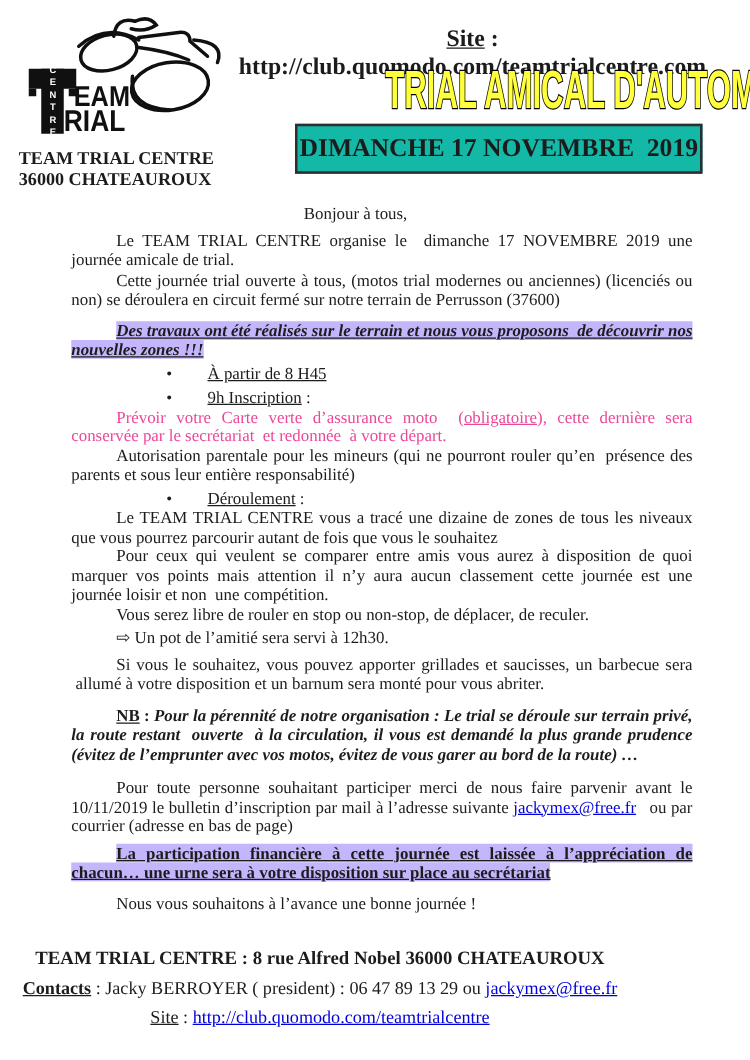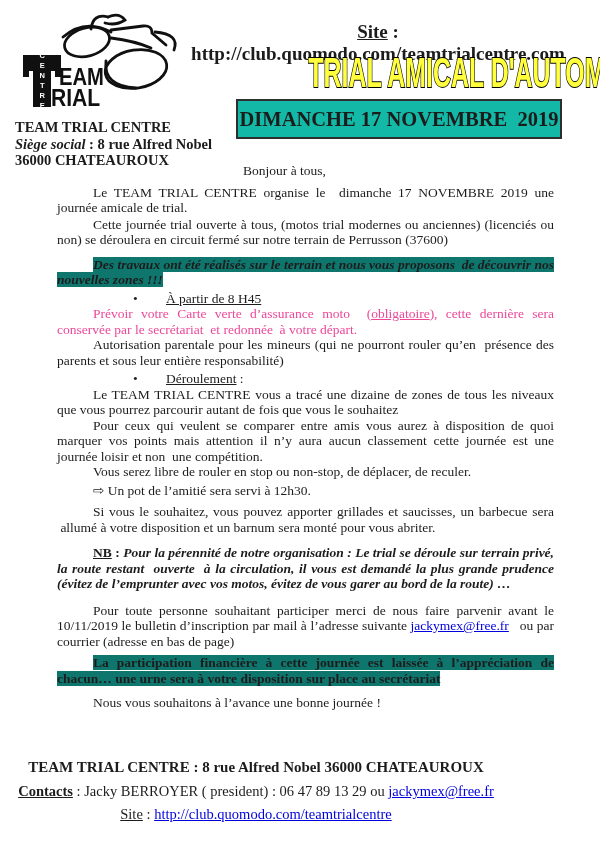--- a/index.html
+++ b/index.html
@@ -42,21 +42,21 @@
     font-weight:bold;font-size:20.5px;background:#14b8a6;}
   
   .content{position:absolute;top:158px;left:57px;width:497px;}
   .content p{margin:0;line-height:15.5px;text-align:justify;}
   .indent{text-indent:36px;}
   .greeting{margin-left:186px !important;text-align:left !important;}
   .u{text-decoration:underline;}
   .b{font-weight:bold;}
   .i{font-style:italic;}
   .red{color:#ec4899;font-weight:normal;}
-  .hl{background:#0f766e;}
+  .hl{background:#c4b5fd;text-decoration:underline;}
   .bullet-line{margin-left:76px !important;text-align:left !important;}
   .bullet-dot{display:inline-block;width:33px;}
   .link{color:#0000dd;text-decoration:underline;cursor:pointer;}
   .mt1{margin-top:1px !important;}  .mt3{margin-top:3px !important;}
   .mt4{margin-top:4px !important;}  .mt5{margin-top:5px !important;}
   .mt6{margin-top:6px !important;}  .mt9{margin-top:9px !important;}
   .mt10{margin-top:10px !important;} .mt11{margin-top:11px !important;}
   .noj{text-align:left !important;}
   
   .footer-line{position:absolute;left:0;width:512px;text-align:center;}
@@ -88,21 +88,20 @@
     <div class="t-lip-r"></div>
     <div class="t-stem">
       <div class="centre-v">CENTRE</div>
     </div>
     <div class="t-eam">EAM</div>
     <div class="t-rial">RIAL</div>
   </div>
 
   <div class="org-block">
     <div>TEAM TRIAL CENTRE</div>
-    <div><span class="i">Siège social</span><span> : 8 rue Alfred Nobel</span></div>
     <div>36000 CHATEAUROUX</div>
   </div>
 
   <div class="site-line">
     <span class="u">Site</span><span> : </span><span>http://club.quomodo.com/teamtrialcentre.com</span>
   </div>
 
   <div class="event-title">
     <span class="title-inner">TRIAL AMICAL D'AUTOMNE</span>
   </div>
@@ -118,20 +117,23 @@
     <p class="indent mt1">Cette journée trial ouverte à tous, (motos trial modernes ou anciennes) (licenciés ou non) se déroulera en circuit fermé sur notre terrain de Perrusson (37600)</p>
 
     <p class="indent mt9">
       <span class="hl b i">Des travaux ont été réalisés sur le terrain et nous vous proposons &nbsp;de découvrir nos nouvelles zones !!!</span>
     </p>
 
     <p class="bullet-line mt3">
       <span class="bullet-dot">•</span><span class="u">À partir de 8 H45</span>
     </p>
 
+    <p class="bullet-line mt4">
+      <span class="bullet-dot">•</span><span class="u">9h Inscription</span><span> :</span>
+    </p>
     <p class="indent red">
       <span>Prévoir votre Carte verte d’assurance moto &nbsp;(</span><span class="u">obligatoire</span><span>), cette dernière sera conservée par le secrétariat &nbsp;et redonnée &nbsp;à votre départ.</span>
     </p>
     <p class="indent">Autorisation parentale pour les mineurs (qui ne pourront rouler qu’en &nbsp;présence des parents et sous leur entière responsabilité)</p>
 
     <p class="bullet-line mt3">
       <span class="bullet-dot">•</span><span class="u">Déroulement</span><span> :</span>
     </p>
     <p class="indent">Le TEAM TRIAL CENTRE vous a tracé une dizaine de zones de tous les niveaux que vous pourrez parcourir autant de fois que vous le souhaitez</p>
     <p class="indent">Pour ceux qui veulent se comparer entre amis vous aurez à disposition de quoi marquer vos points mais attention il n’y aura aucun classement cette journée est une journée loisir et non &nbsp;une compétition.</p>

